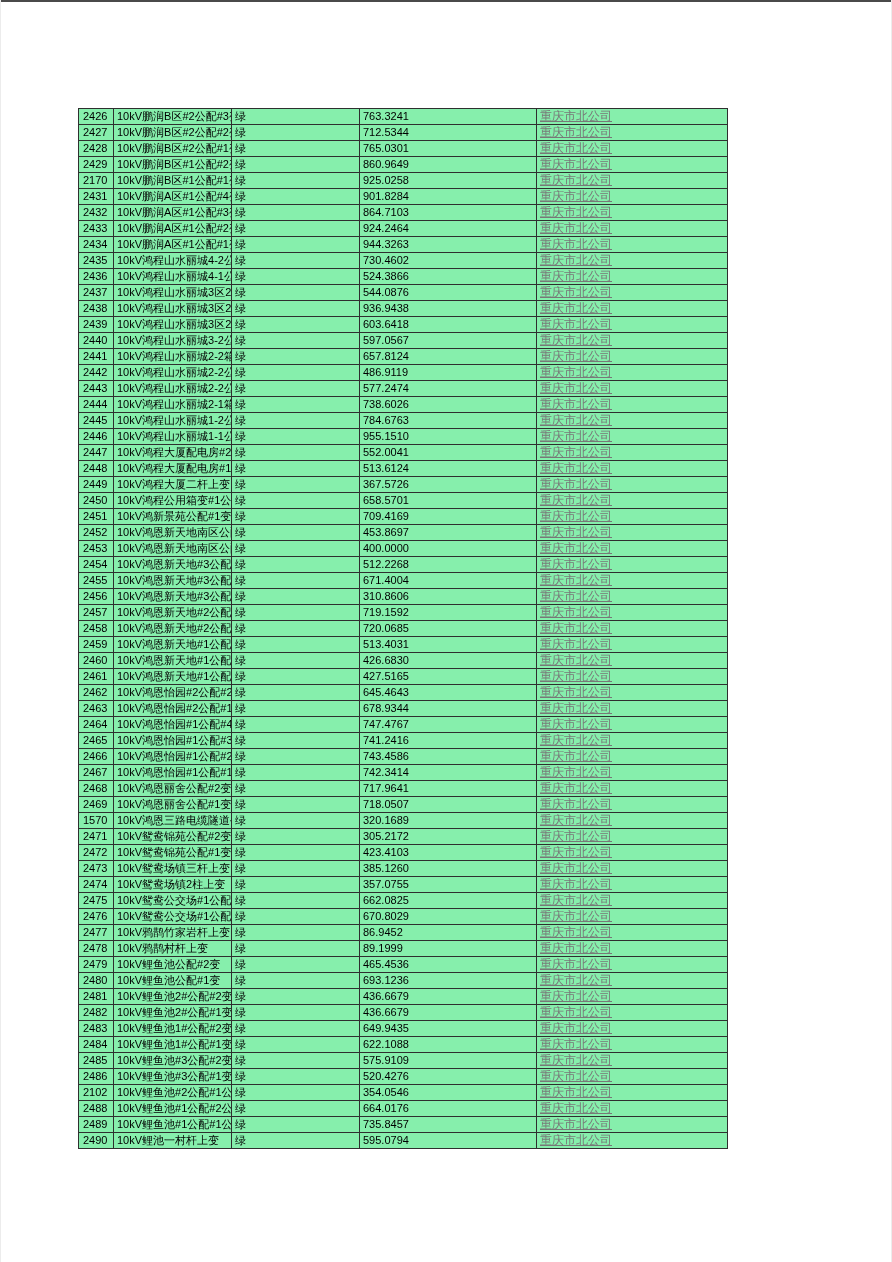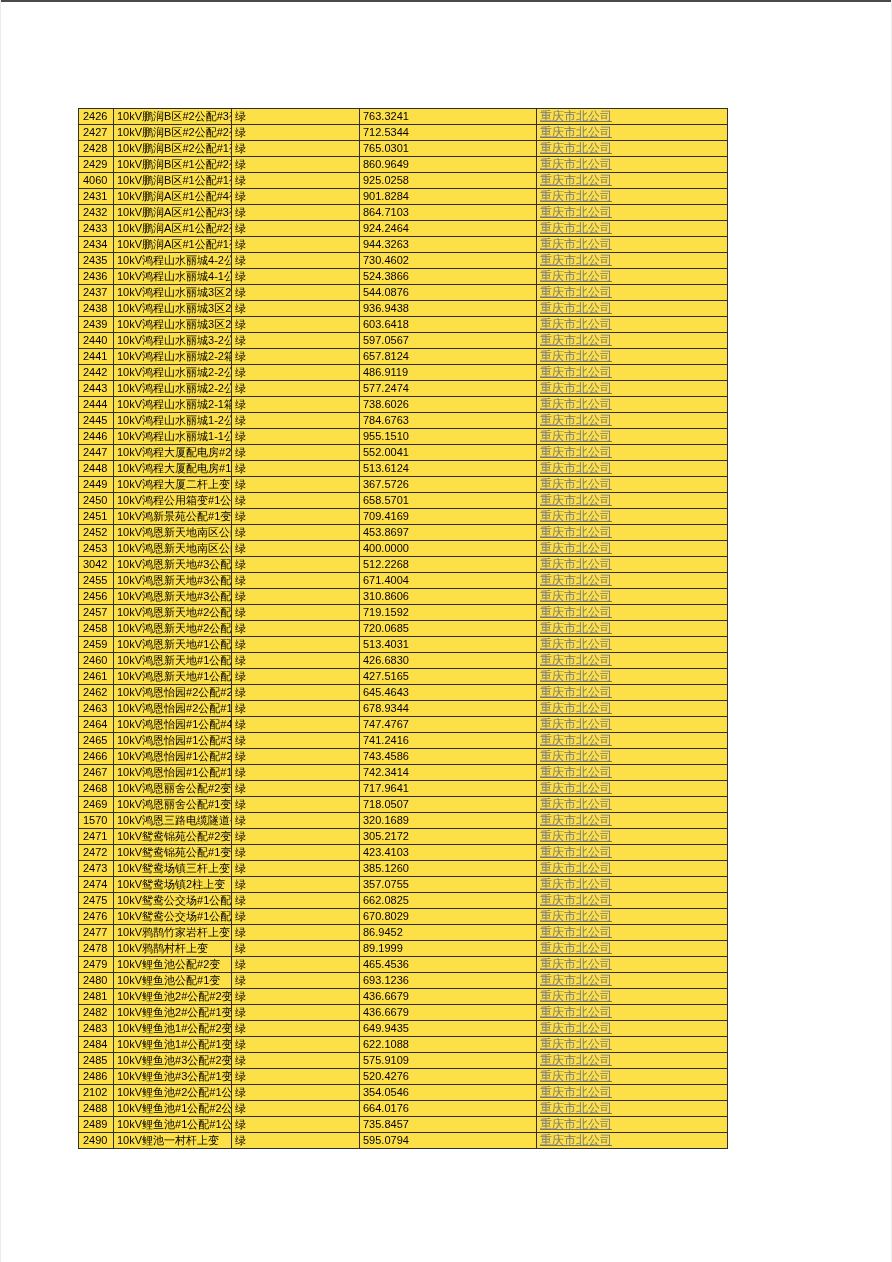--- a/index.html
+++ b/index.html
@@ -27,21 +27,21 @@
   .page-side-edge.left { left: 0; }
   .page-side-edge.right { right: 0; }
 
   .sheet-table {
     position: absolute;
     left: 78px;
     top: 108px;
     width: 649px;
     border-top: 1px solid #2f2f2f;
     border-left: 1px solid #2f2f2f;
-    background: #fde047;
+    background: #86efac;
   }
   .row {
     display: flex;
     height: 16px;
     box-sizing: border-box;
     border-bottom: 1px solid #2f2f2f;
   }
   .cell {
     box-sizing: border-box;
     border-right: 1px solid #2f2f2f;
@@ -96,21 +96,21 @@
         <div class="cell company">重庆市北公司</div>
       </div>
       <div class="row">
         <div class="cell id">2429</div>
         <div class="cell name">10kV鹏润B区#1公配#2变</div>
         <div class="cell status">绿</div>
         <div class="cell value">860.9649</div>
         <div class="cell company">重庆市北公司</div>
       </div>
       <div class="row">
-        <div class="cell id">4060</div>
+        <div class="cell id">2170</div>
         <div class="cell name">10kV鹏润B区#1公配#1变</div>
         <div class="cell status">绿</div>
         <div class="cell value">925.0258</div>
         <div class="cell company">重庆市北公司</div>
       </div>
       <div class="row">
         <div class="cell id">2431</div>
         <div class="cell name">10kV鹏润A区#1公配#4变</div>
         <div class="cell status">绿</div>
         <div class="cell value">901.8284</div>
@@ -264,21 +264,21 @@
         <div class="cell company">重庆市北公司</div>
       </div>
       <div class="row">
         <div class="cell id">2453</div>
         <div class="cell name">10kV鸿恩新天地南区公配</div>
         <div class="cell status">绿</div>
         <div class="cell value">400.0000</div>
         <div class="cell company">重庆市北公司</div>
       </div>
       <div class="row">
-        <div class="cell id">3042</div>
+        <div class="cell id">2454</div>
         <div class="cell name">10kV鸿恩新天地#3公配#3变</div>
         <div class="cell status">绿</div>
         <div class="cell value">512.2268</div>
         <div class="cell company">重庆市北公司</div>
       </div>
       <div class="row">
         <div class="cell id">2455</div>
         <div class="cell name">10kV鸿恩新天地#3公配#2变</div>
         <div class="cell status">绿</div>
         <div class="cell value">671.4004</div>

